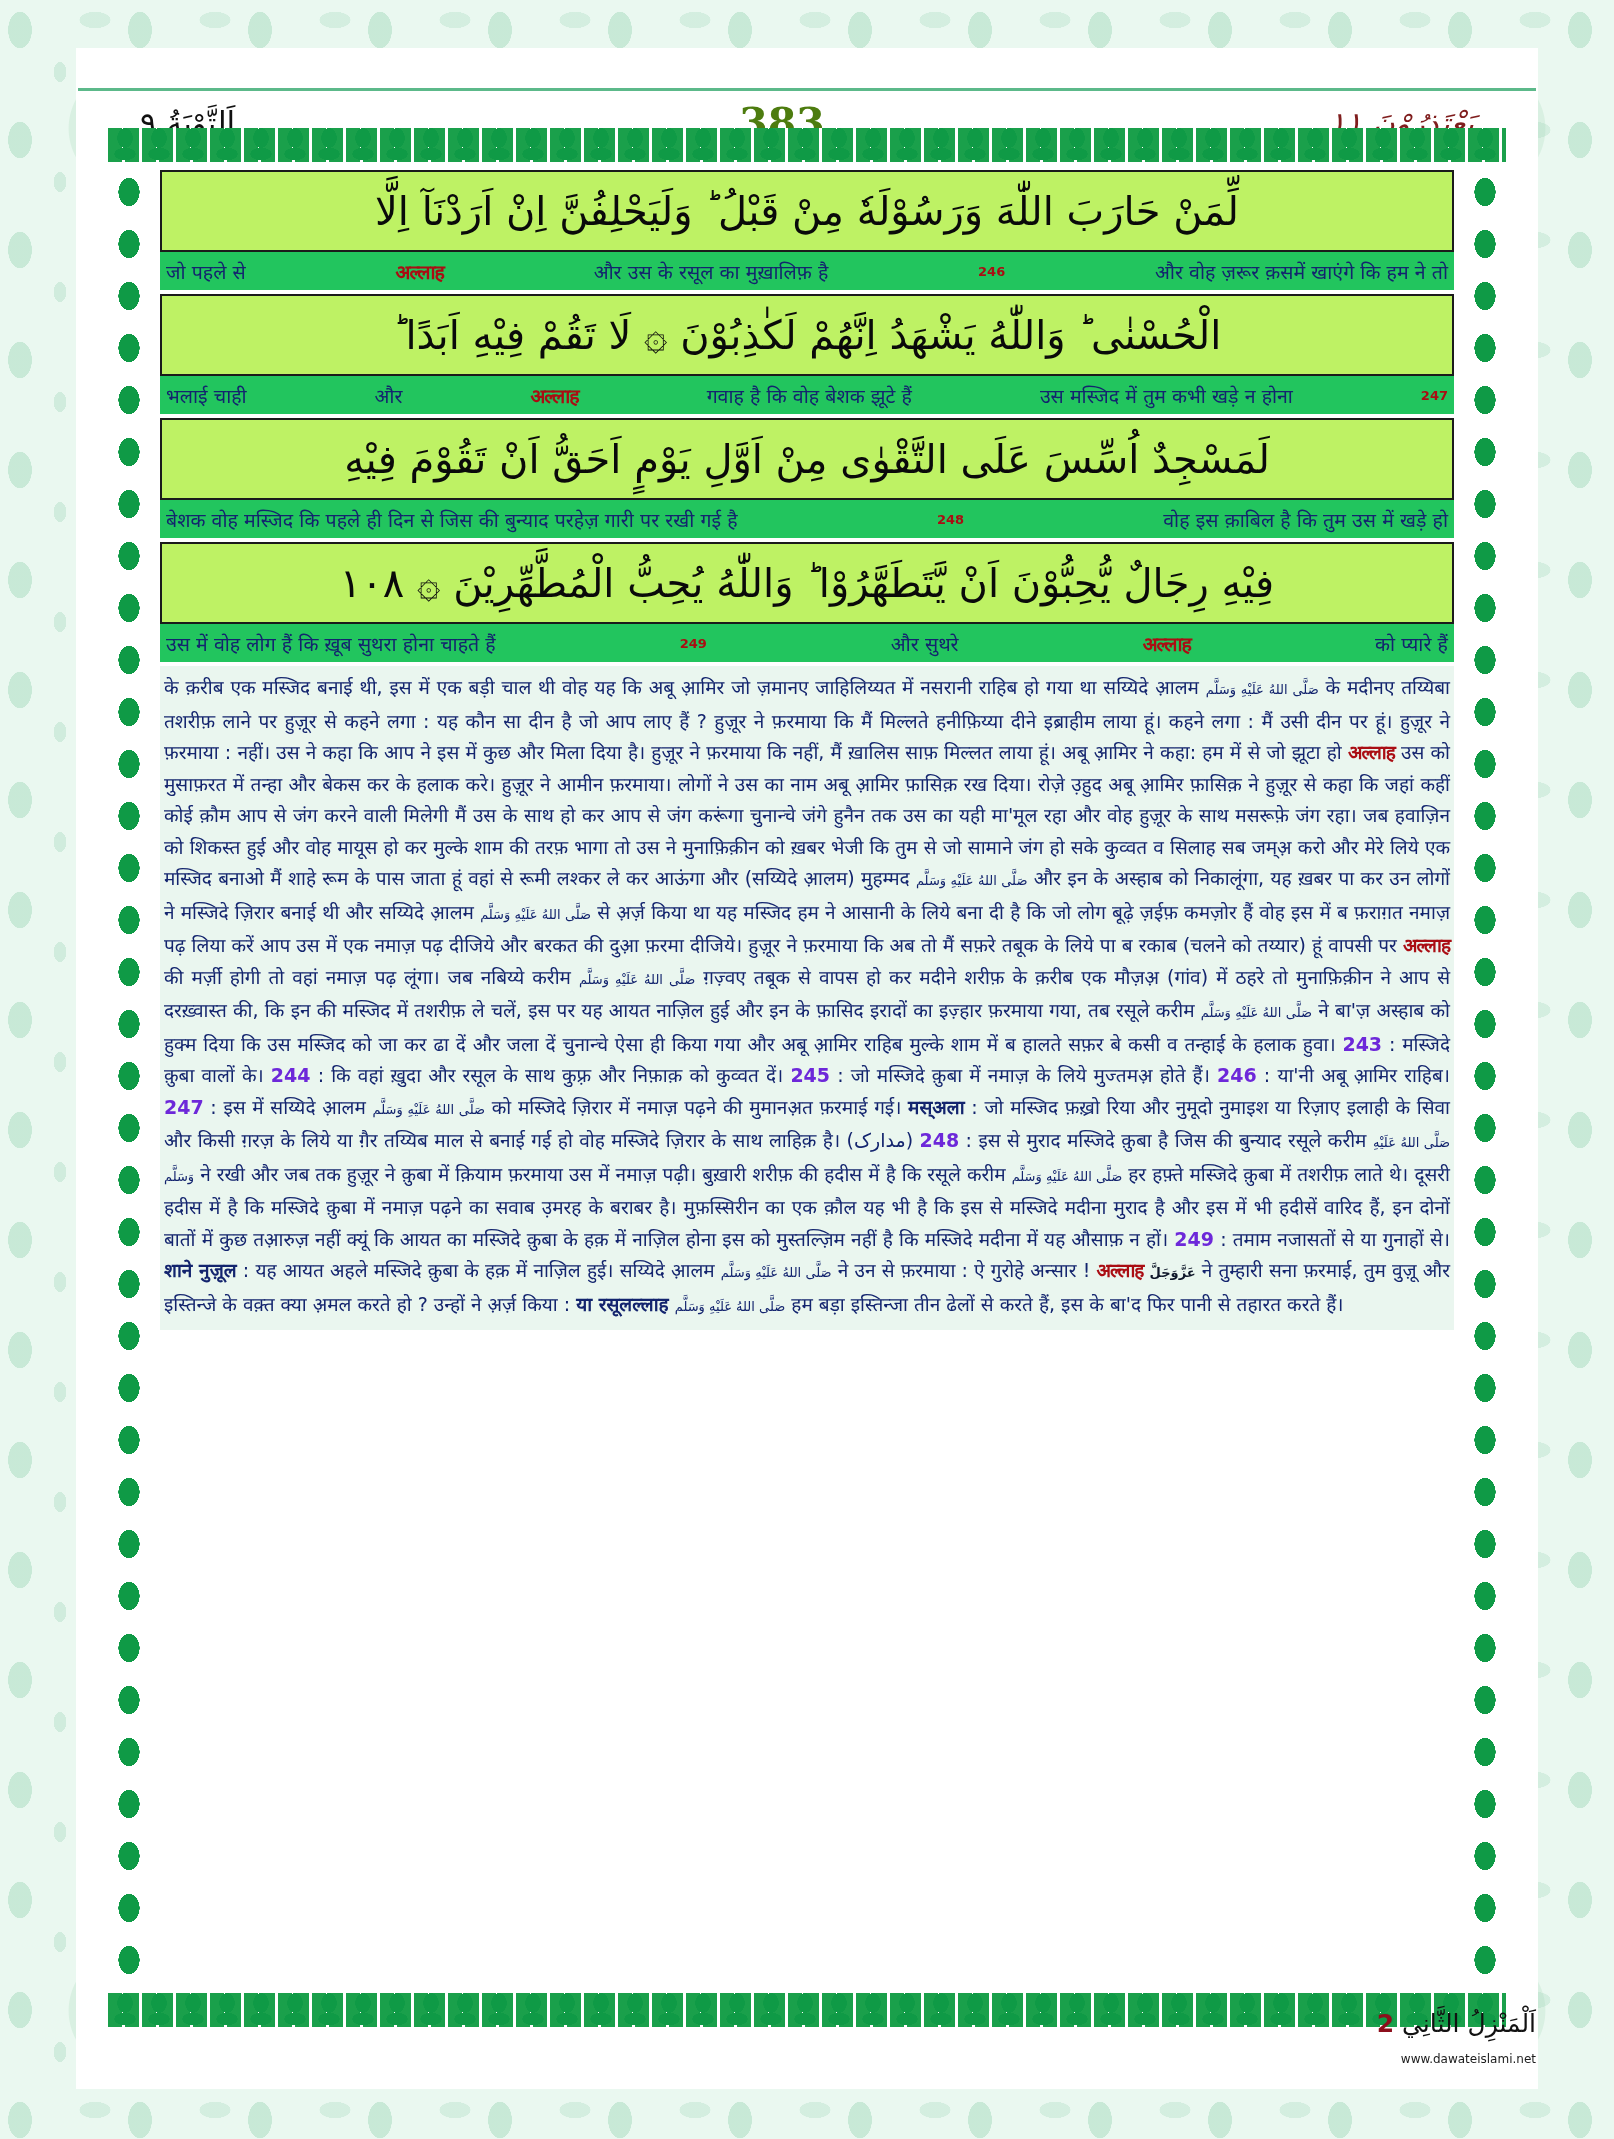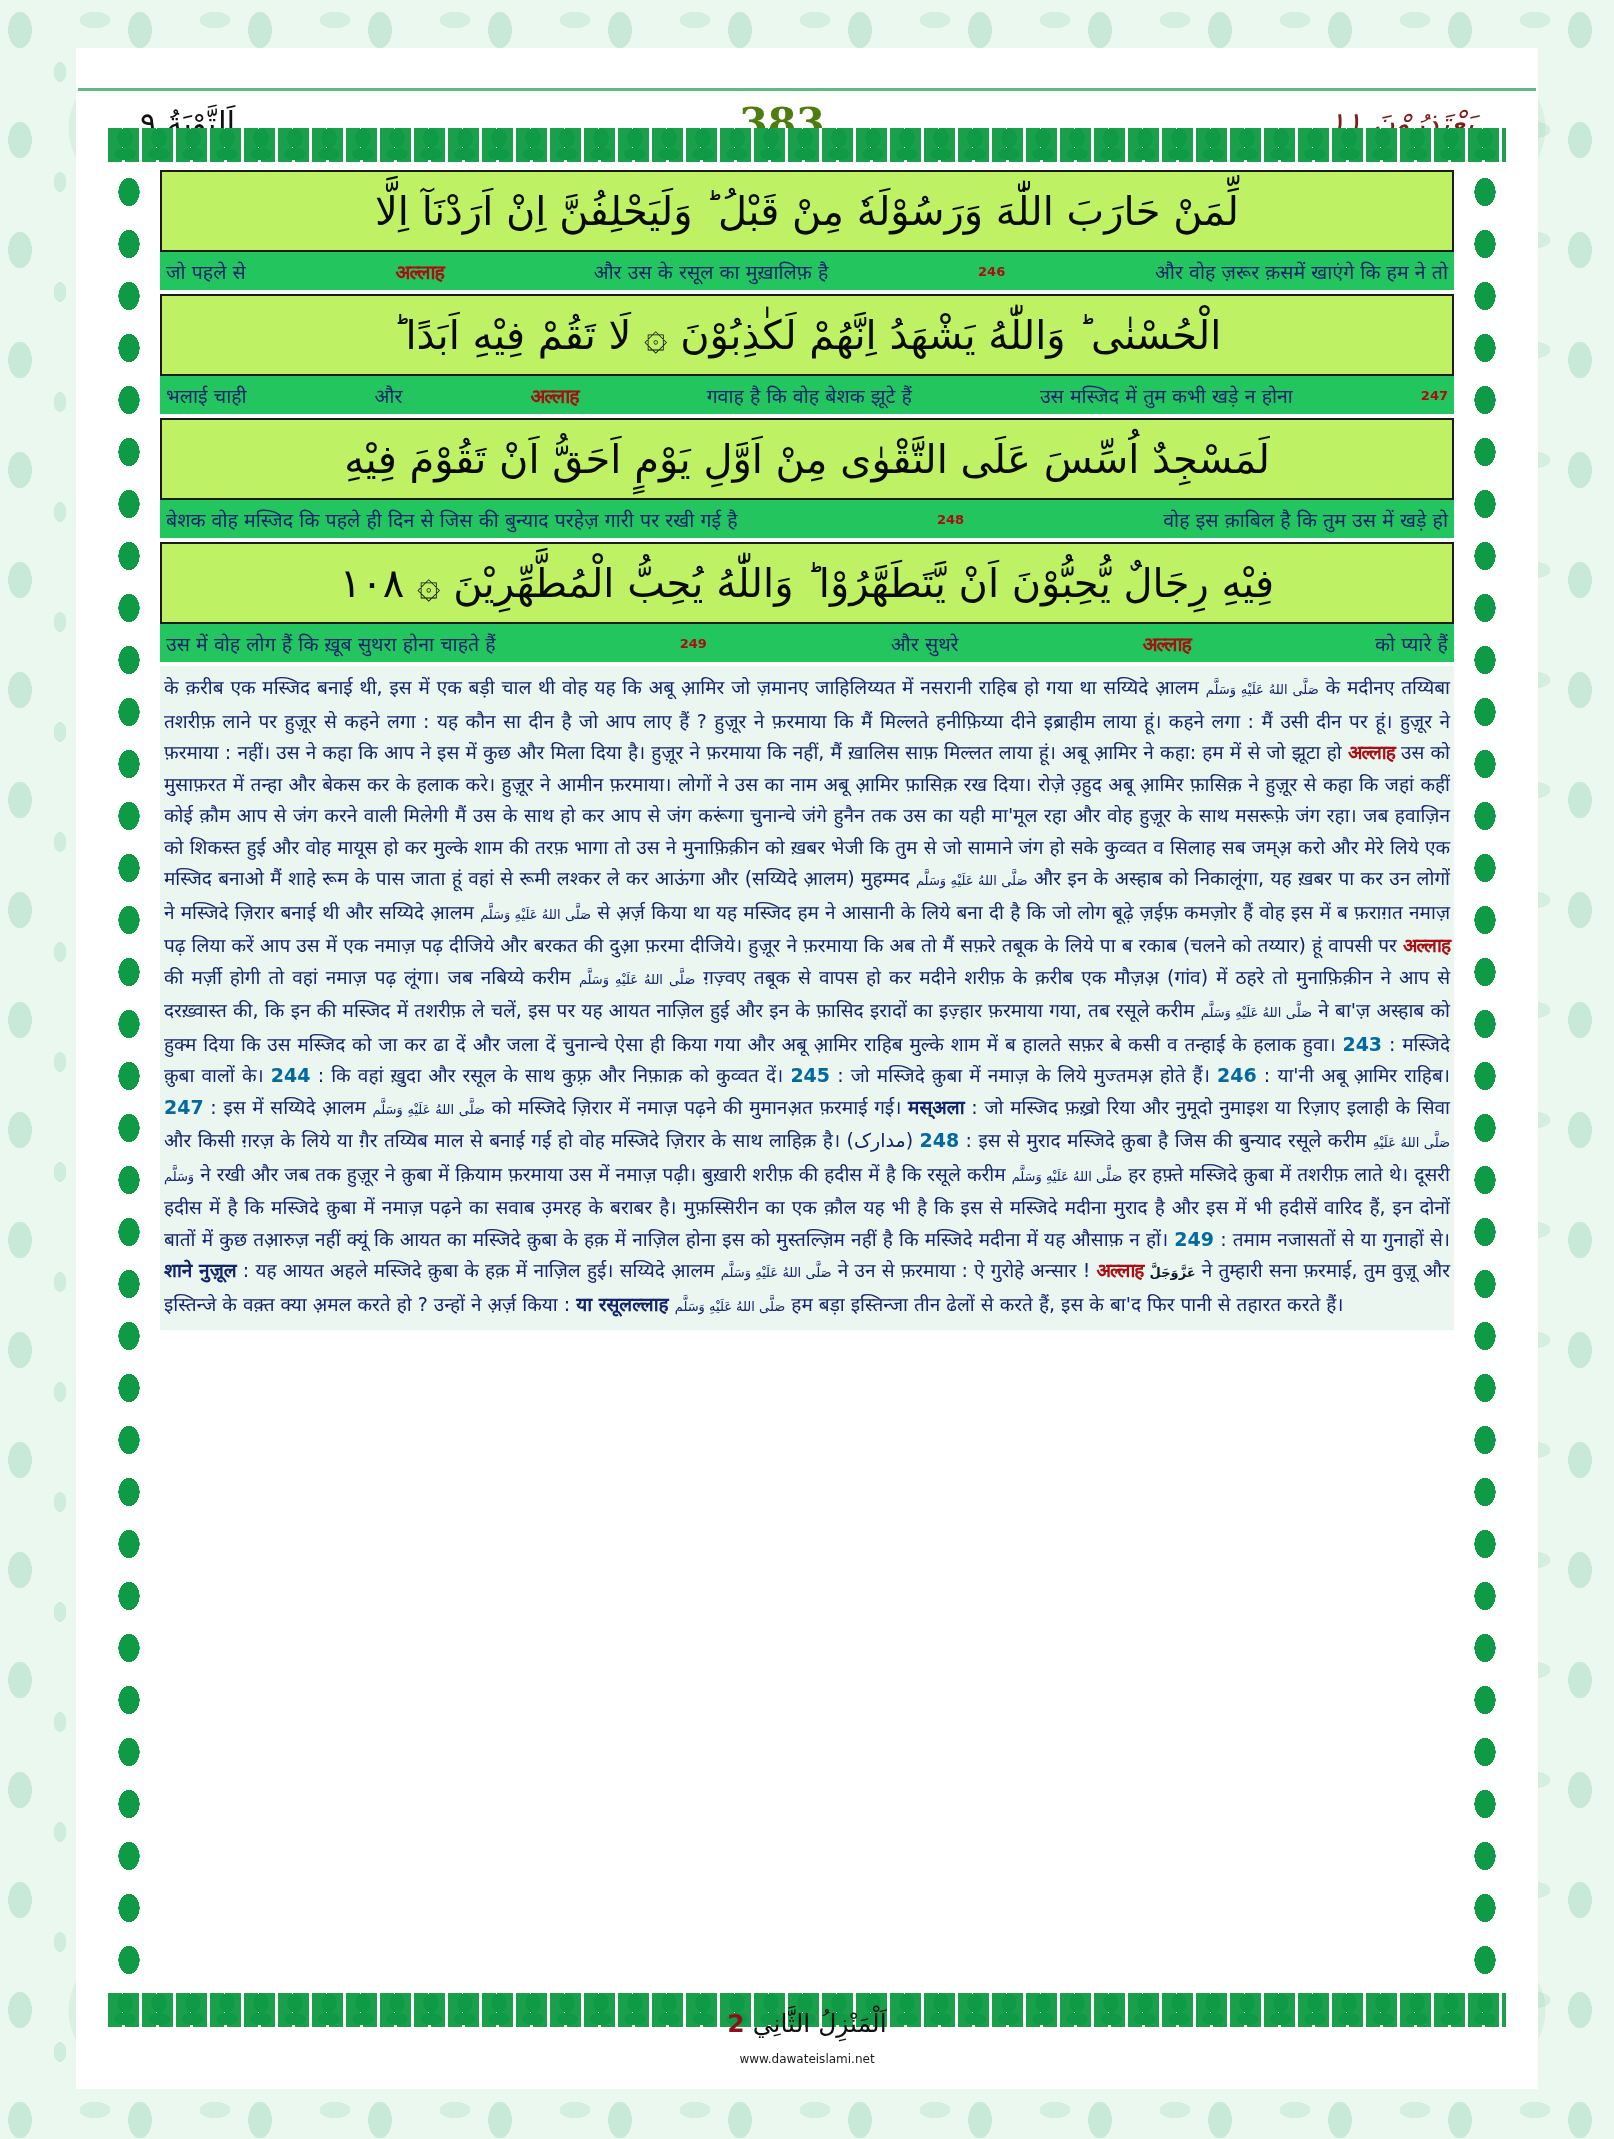--- a/index.html
+++ b/index.html
@@ -149,28 +149,28 @@
   .commentary{
     position:relative;
     background:#eaf6ef;
     padding:6px 4px 8px 4px;
     font-family:"DejaVu Sans","Liberation Sans",sans-serif;
     font-size:19px;line-height:31.5px;color:#13246e;
     text-align:justify;
     text-justify:inter-word;
   }
   .commentary b{color:#13246e;font-weight:bold;}
-  .num{color:#0369a1;font-weight:bold;}
+  .num{color:#6d28d9;font-weight:bold;}
   .red{color:#0f172a;font-weight:bold;}
   .tiny{font-size:13px;}
 
   
   .footer{
     position:absolute;left:78px;right:78px;bottom:52px;height:86px;
-    text-align:center;
+    text-align:right;
   }
   .manzil{
     margin-top:8px;
     font-family:"DejaVu Sans","Liberation Sans",sans-serif;
     font-size:25px;color:#111;direction:rtl;
   }
   .manzil .mnum{color:#8d0f1c;font-weight:bold;}
   .site{
     margin-top:14px;
     font-family:"DejaVu Sans","Liberation Sans",sans-serif;

